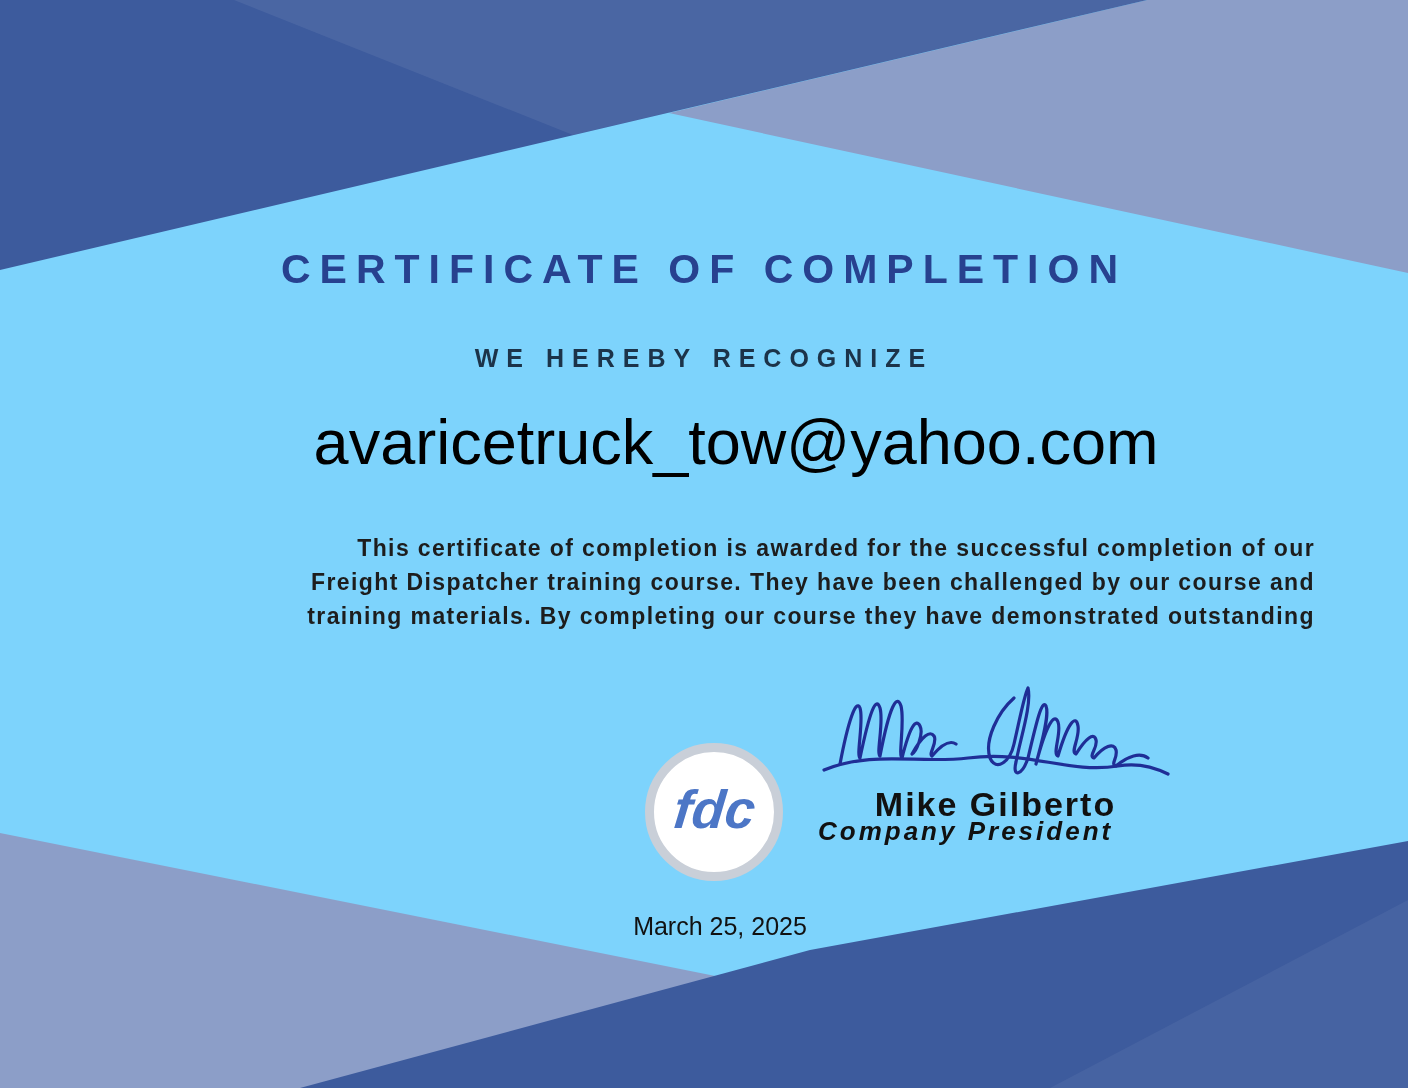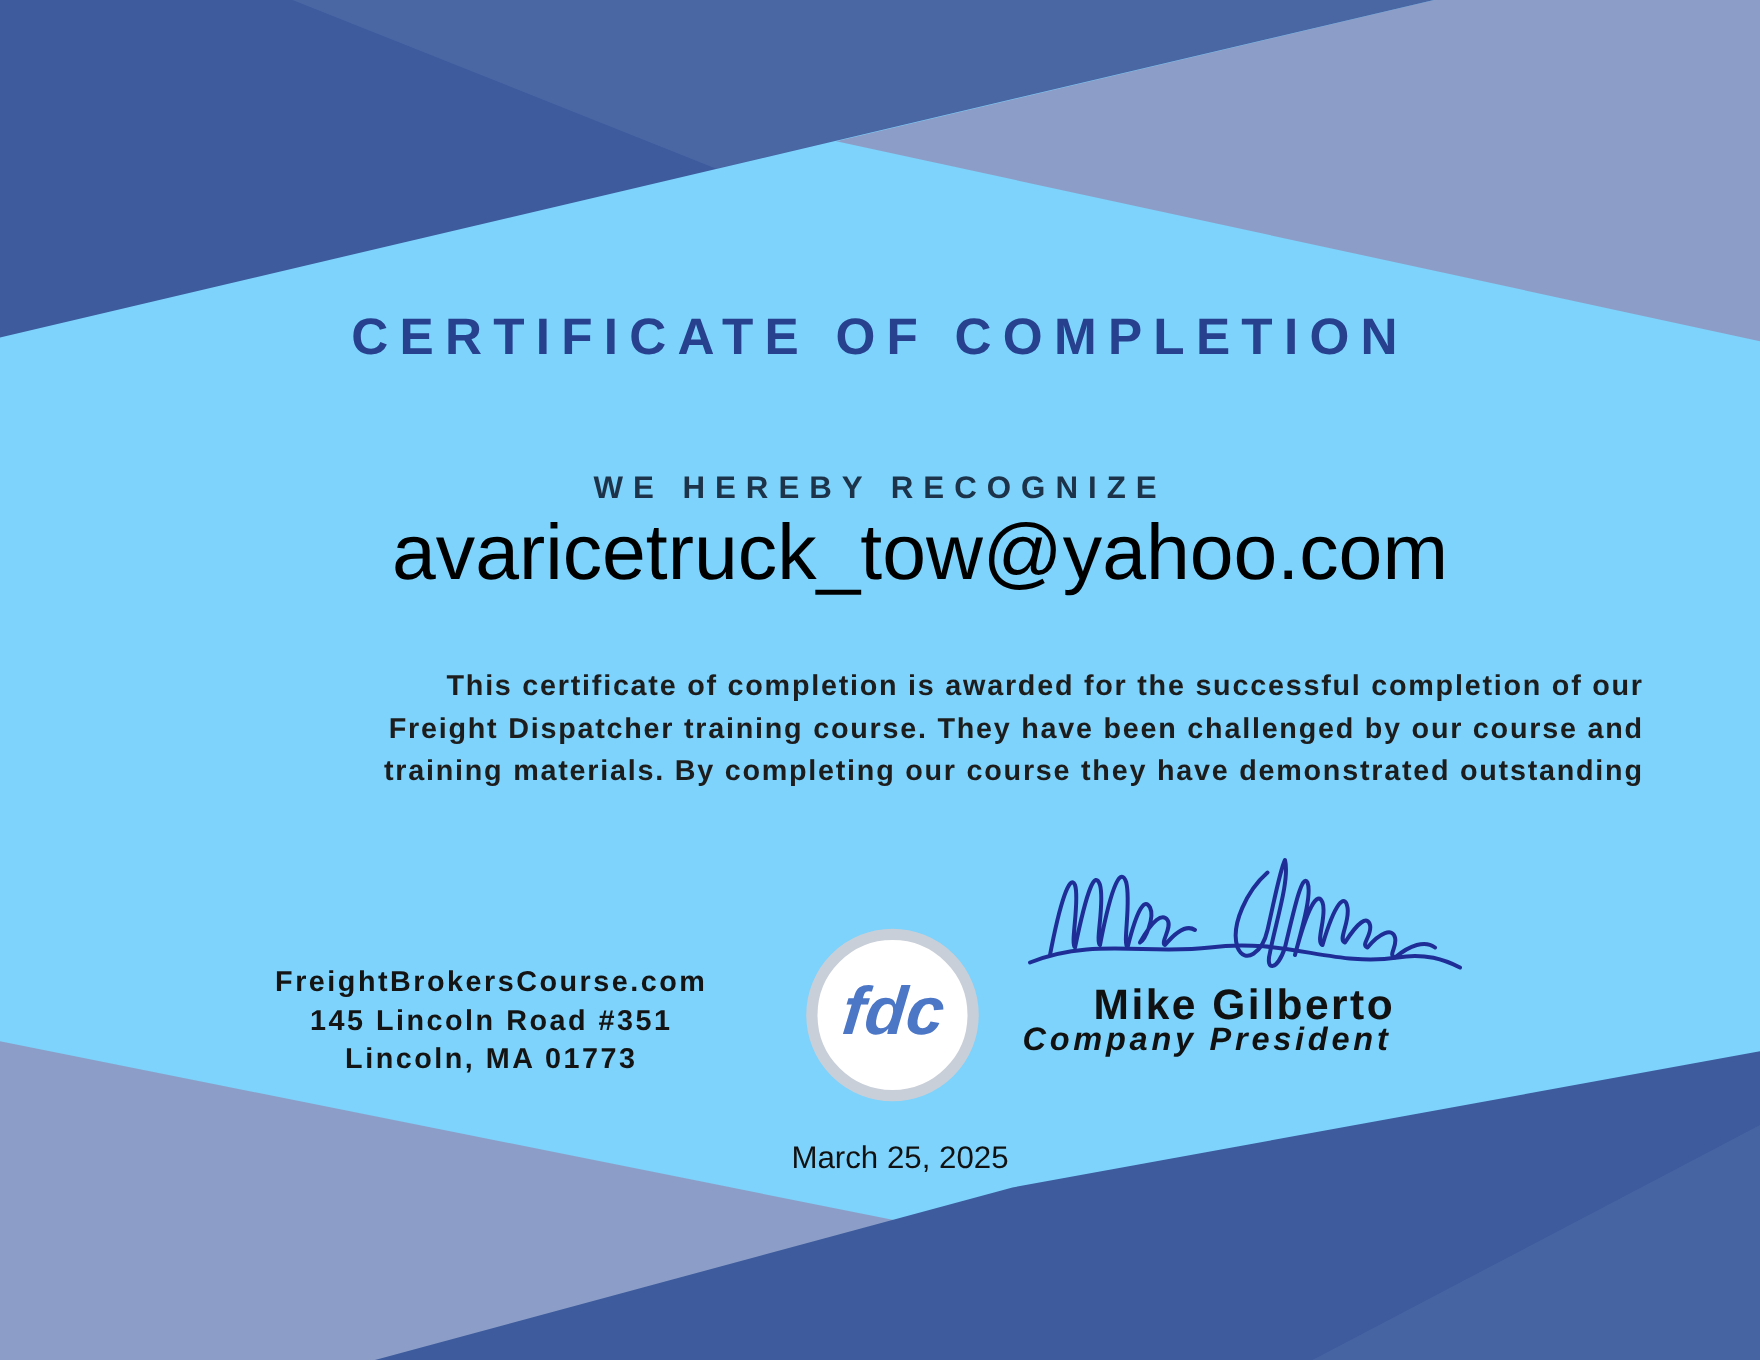--- a/index.html
+++ b/index.html
@@ -16,21 +16,20 @@
   .layer{position:absolute;z-index:2;}
   .title{
     top:246px;left:0;width:1408px;text-align:center;
     font-size:41px;font-weight:800;letter-spacing:9px;
     color:#27418F;
   }
   .subtitle{
     top:344px;left:0;width:1408px;text-align:center;
     font-size:25px;font-weight:800;letter-spacing:8px;
     color:#1C3349;
-    margin-top:32px;
   }
   .recipient{
     top:406px;left:0;width:1408px;text-align:center;
     font-size:63px;font-weight:400;color:#000;
     letter-spacing:0px;
     margin-left:32px;
   }
   .body-text{
     top:531px;left:105px;width:1210px;
     font-size:23px;font-weight:700;color:#1D1D1D;
@@ -90,25 +89,20 @@
   <div class="layer subtitle">WE HEREBY RECOGNIZE</div>
 
   <div class="layer recipient">avaricetruck_tow@yahoo.com</div>
 
   <div class="layer body-text">
     <div>This certificate of completion is awarded for the successful completion of our</div>
     <div>Freight Dispatcher training course. They have been challenged by our course and</div>
     <div>training materials. By completing our course they have demonstrated outstanding</div>
   </div>
 
-  <div class="layer org-block">
-    <div>FreightBrokersCourse.com</div>
-    <div>145 Lincoln Road #351</div>
-    <div>Lincoln, MA 01773</div>
-  </div>
 
   <div class="layer logo-circle">
     <div class="logo-text">fdc</div>
   </div>
 
   <svg class="layer signature-wrap" viewBox="0 0 355 112">
     <g fill="none" stroke-width="3.2" stroke-linecap="round" stroke-linejoin="round" stroke="#1F2E96">
 
       <path d="M6,92 C55,72 100,86 150,80 C210,72 250,96 300,88 C322,84 338,90 350,96"></path>
 

